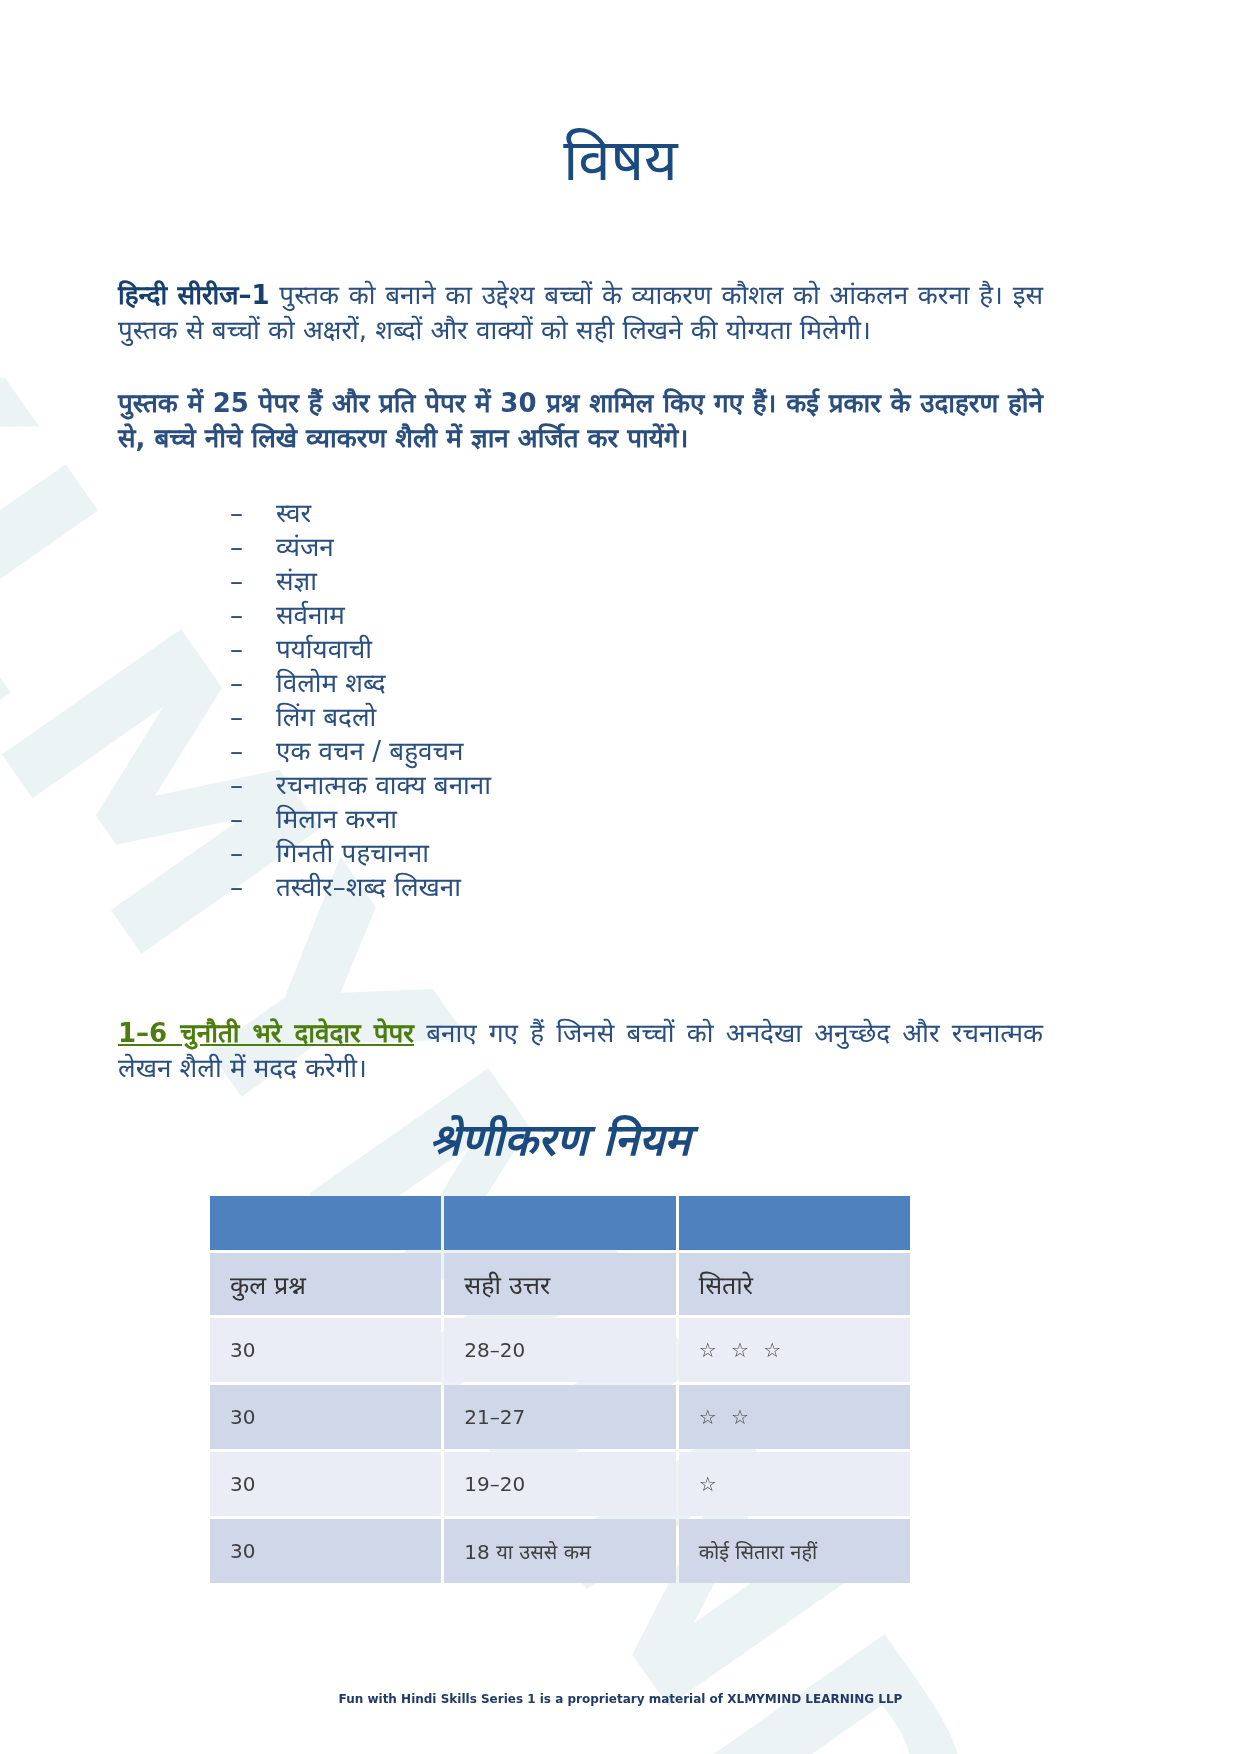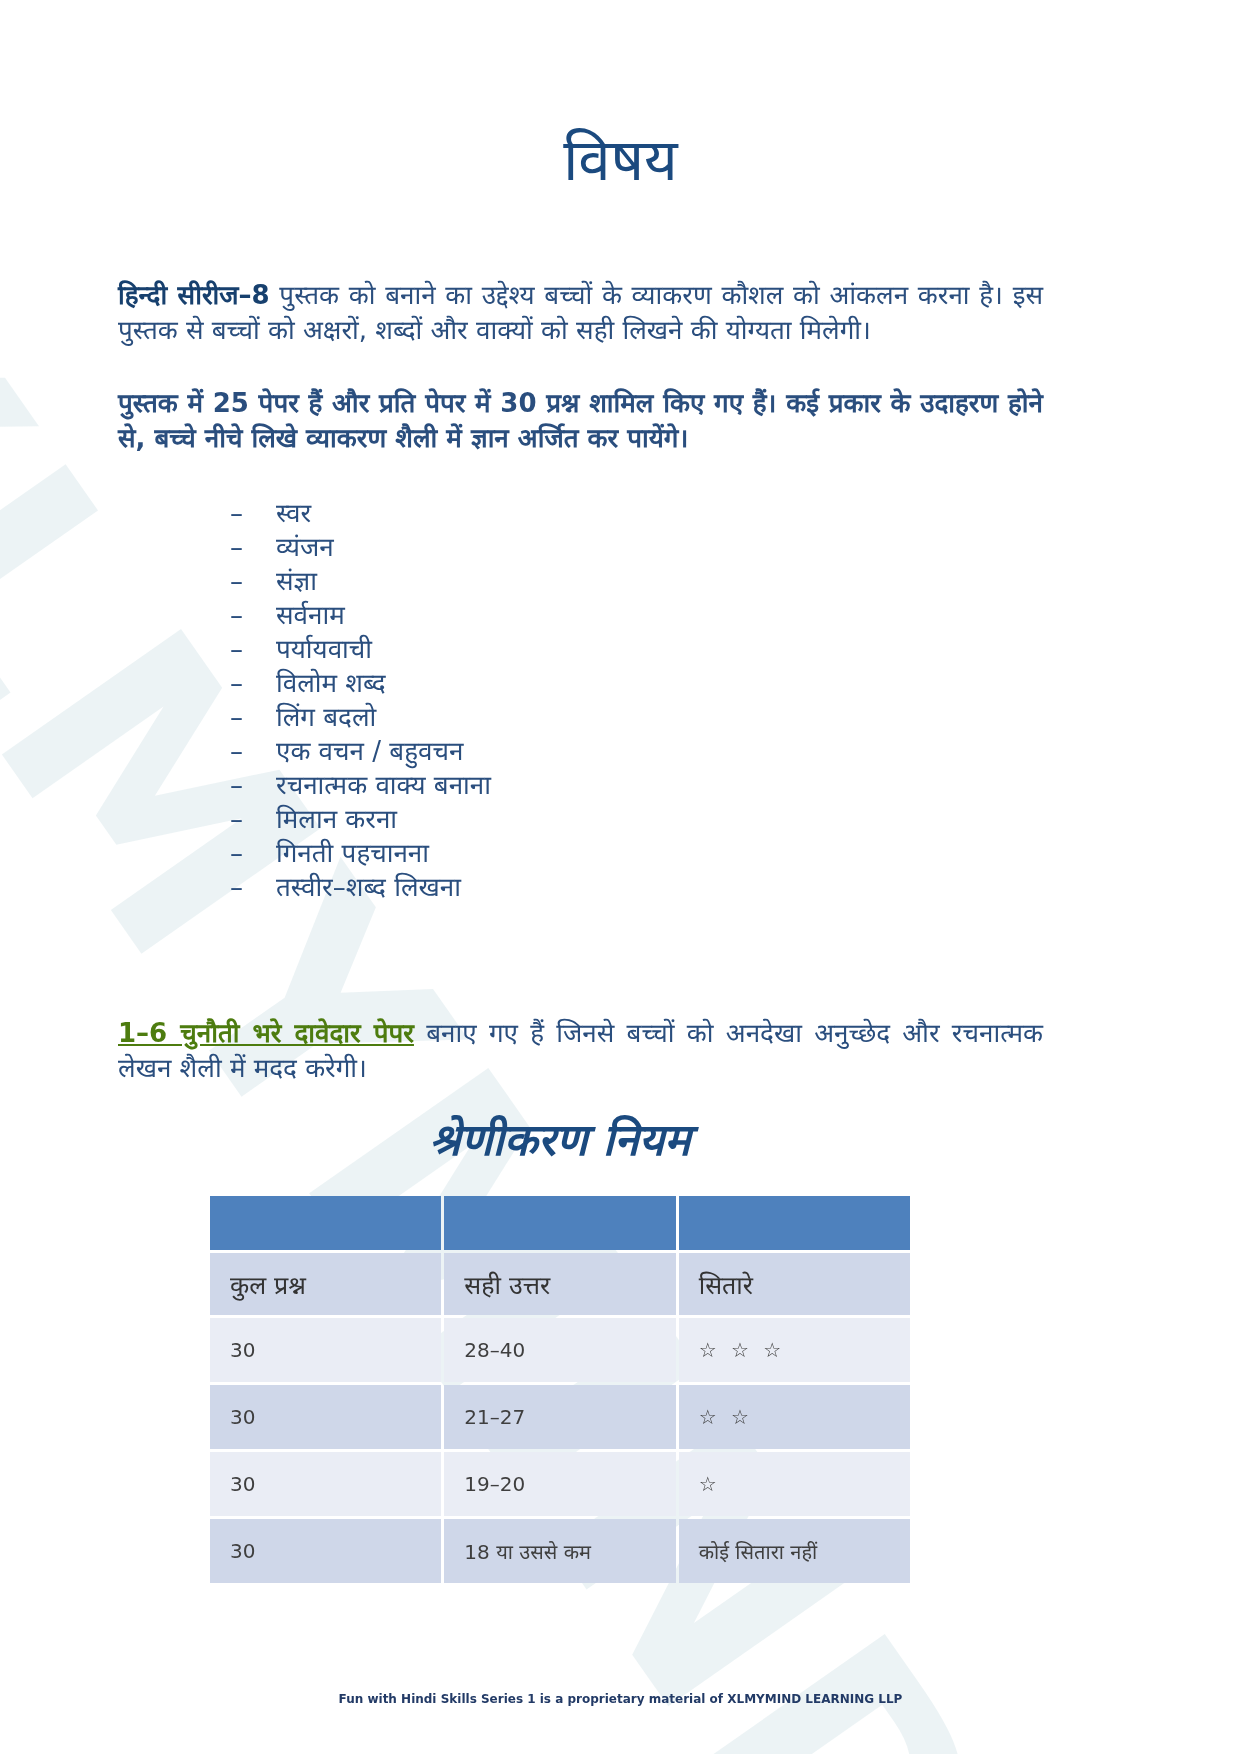--- a/index.html
+++ b/index.html
@@ -85,21 +85,21 @@
 </style>
 </head>
 <body>
 
 <div class="watermark">XLMYMIND</div>
 
 <div class="content">
 
   <h1 class="page-title">विषय</h1>
 
-  <p class="para para1"><span class="lead-bold">हिन्दी सीरीज–8</span><span> पुस्तक को बनाने का उद्देश्य बच्चों के व्याकरण कौशल को आंकलन करना है। इस पुस्तक से बच्चों को अक्षरों, शब्दों और वाक्यों को सही लिखने की योग्यता मिलेगी।</span></p>
+  <p class="para para1"><span class="lead-bold">हिन्दी सीरीज–1</span><span> पुस्तक को बनाने का उद्देश्य बच्चों के व्याकरण कौशल को आंकलन करना है। इस पुस्तक से बच्चों को अक्षरों, शब्दों और वाक्यों को सही लिखने की योग्यता मिलेगी।</span></p>
 
   <p class="para para2">पुस्तक में 25 पेपर हैं और प्रति पेपर में 30 प्रश्न शामिल किए गए हैं। कई प्रकार के उदाहरण होने से, बच्चे नीचे लिखे व्याकरण शैली में ज्ञान अर्जित कर पायेंगे।</p>
 
   <ul class="topic-list">
     <li>
         <span class="dash">–</span>
         <span>स्वर</span>
       </li>
     <li>
         <span class="dash">–</span>
@@ -158,21 +158,21 @@
         <td></td>
         <td></td>
       </tr>
       <tr class="colhead">
         <td>कुल प्रश्न</td>
         <td>सही उत्तर</td>
         <td>सितारे</td>
       </tr>
       <tr class="row-light">
         <td>30</td>
-        <td>28–40</td>
+        <td>28–20</td>
         <td class="stars">☆ ☆ ☆</td>
       </tr>
       <tr class="row-med">
         <td>30</td>
         <td>21–27</td>
         <td class="stars">☆ ☆</td>
       </tr>
       <tr class="row-light">
         <td>30</td>
         <td>19–20</td>

